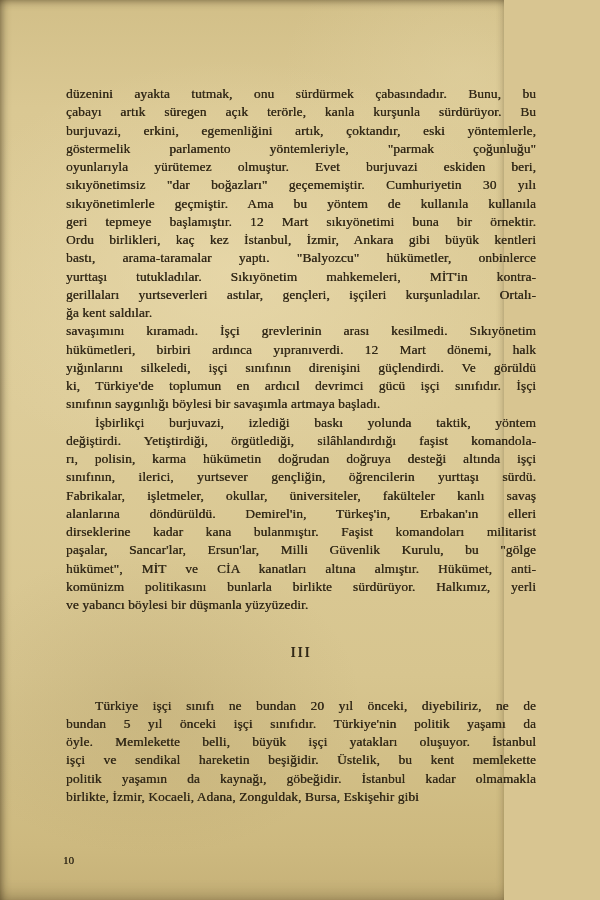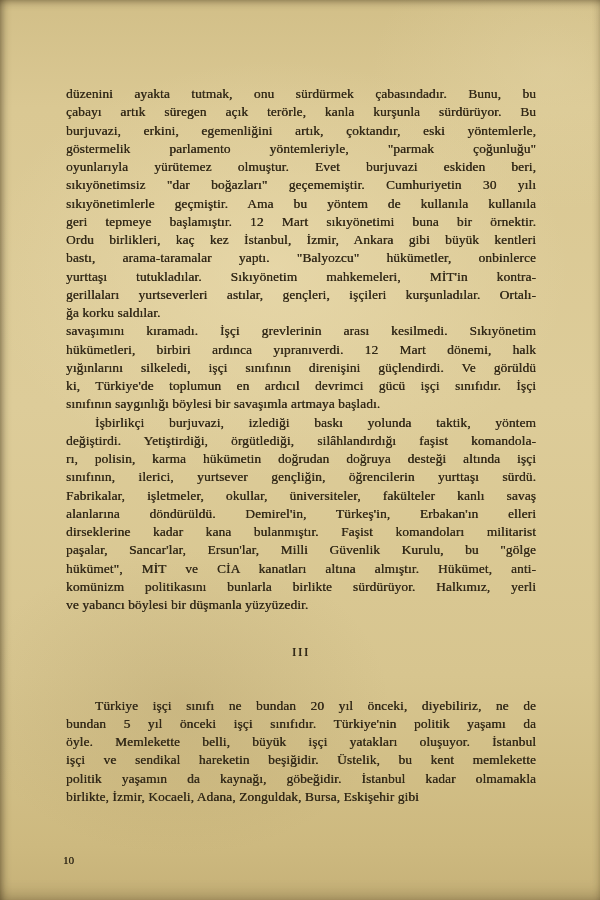--- a/index.html
+++ b/index.html
@@ -10,21 +10,21 @@
     overflow: hidden;
   }
 
   body {
     font-family: "Liberation Serif", "DejaVu Serif", serif;
     background: #d8c591;
   }
 
   .scan-page {
     position: relative;
-    width: 600px;
+    width: 504px;
     height: 900px;
     background:
       radial-gradient(ellipse 420px 300px at 46% 30%, rgba(240,226,184,0.50), rgba(240,226,184,0) 70%),
       radial-gradient(ellipse 300px 220px at 30% 78%, rgba(150,128,80,0.18), rgba(150,128,80,0) 70%),
       radial-gradient(ellipse 260px 200px at 92% 8%, rgba(230,216,170,0.35), rgba(230,216,170,0) 70%),
       linear-gradient(180deg, #d2bf88 0%, #dac893 12%, #ddcc99 45%, #d7c58f 75%, #cdb97f 94%, #c6b178 100%);
     box-shadow:
       inset 0 7px 9px -6px rgba(55,42,18,0.55),
       inset 9px 0 10px -8px rgba(55,42,18,0.60),
       inset -7px 0 10px -9px rgba(55,42,18,0.35),
@@ -48,21 +48,21 @@
   .line {
     text-align: justify;
     text-align-last: justify;
     white-space: normal;
   }
   .line.last { text-align-last: left; }
   .line.ind  { text-indent: 29px; }
 
   .heading {
     text-align: center;
-    font-size: 12px;
+    font-size: 15px;
     letter-spacing: 2px;
     margin-top: 29px;
     margin-bottom: 35px;
     color: #2e2515;
     text-shadow: 0.4px 0 0 rgba(46,37,21,0.9);
   }
 
   .page-number {
     position: absolute;
     left: 63px;
@@ -83,21 +83,21 @@
         <div class="line">burjuvazi, erkini, egemenliğini artık, çoktandır, eski yöntemlerle,</div>
         <div class="line">göstermelik  parlamento  yöntemleriyle,  "parmak  çoğunluğu"</div>
         <div class="line">oyunlarıyla yürütemez olmuştur. Evet burjuvazi eskiden beri,</div>
         <div class="line">sıkıyönetimsiz "dar boğazları" geçememiştir. Cumhuriyetin 30 yılı</div>
         <div class="line">sıkıyönetimlerle geçmiştir. Ama bu yöntem de kullanıla kullanıla</div>
         <div class="line">geri tepmeye başlamıştır. 12 Mart sıkıyönetimi buna bir örnektir.</div>
         <div class="line">Ordu birlikleri, kaç kez İstanbul, İzmir, Ankara gibi büyük kentleri</div>
         <div class="line">bastı, arama-taramalar yaptı. "Balyozcu" hükümetler, onbinlerce</div>
         <div class="line">yurttaşı tutukladılar. Sıkıyönetim mahkemeleri, MİT'in kontra-</div>
         <div class="line">gerillaları yurtseverleri astılar, gençleri, işçileri kurşunladılar. Ortalı-</div>
-        <div class="line last">ğa korku saldılar.</div>
+        <div class="line last">ğa kent saldılar.</div>
       </div>
       <div class="para">
         <div class="line">savaşımını kıramadı. İşçi grevlerinin arası kesilmedi. Sıkıyönetim</div>
         <div class="line">hükümetleri, birbiri ardınca yıpranıverdi. 12 Mart dönemi, halk</div>
         <div class="line">yığınlarını silkeledi, işçi sınıfının direnişini güçlendirdi. Ve görüldü</div>
         <div class="line">ki, Türkiye'de toplumun en ardıcıl devrimci gücü işçi sınıfıdır. İşçi</div>
         <div class="line last">sınıfının saygınlığı böylesi bir savaşımla artmaya başladı.</div>
       </div>
       <div class="para">
         <div class="line ind">İşbirlikçi burjuvazi, izlediği baskı yolunda taktik, yöntem</div>

